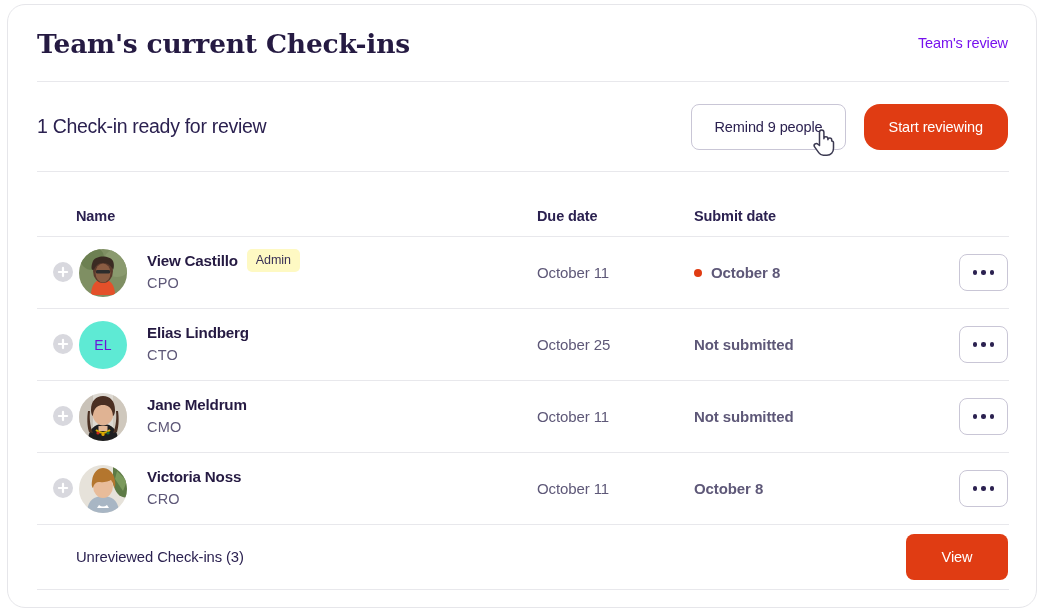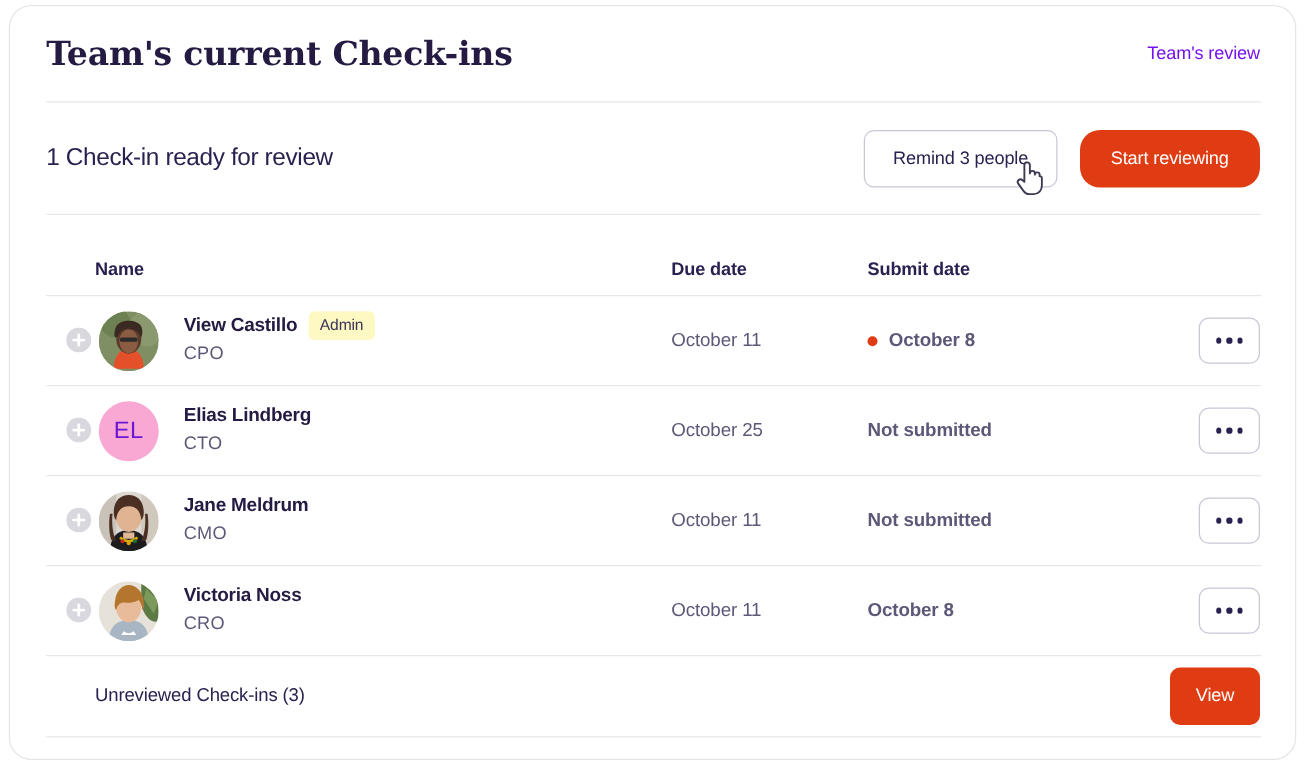--- a/index.html
+++ b/index.html
@@ -169,23 +169,23 @@
     top: 13px;
     width: 48px;
     height: 48px;
     border-radius: 50%;
     overflow: hidden;
   }
   .avatar-initials {
     display: flex;
     align-items: center;
     justify-content: center;
-    background: #f9a8d4;
+    background: #5eead4;
     color: #6c16d6;
-    font-size: 19px;
+    font-size: 14px;
     letter-spacing: 0.3px;
   }
 
   .person {
     position: absolute;
     left: 139px;
     top: 14px;
   }
   .person-name-line {
     display: flex;
@@ -275,21 +275,21 @@
     align-items: center;
     justify-content: space-between;
     padding: 0 28px 0 68px;
   }
   .footer-label {
     font-size: 14.8px;
     color: #2b2150;
     letter-spacing: -0.1px;
   }
   .btn-view {
-    width: 72px;
+    width: 102px;
     height: 46px;
     background: #e03c13;
     border: none;
     border-radius: 8px;
     font-family: "Liberation Sans", sans-serif;
     font-size: 14.5px;
     color: #ffffff;
     letter-spacing: -0.1px;
     cursor: pointer;
   }
@@ -301,21 +301,21 @@
 
   <div class="header">
     <div class="page-title">Team's current Check-ins</div>
     <a class="history-link">Team's review</a>
   </div>
   <div class="hr" id="hr-header"></div>
 
   <div class="subheader">
     <div class="review-count">1 Check-in ready for review</div>
     <div class="subheader-actions">
-      <button class="btn-secondary">Remind 3 people</button>
+      <button class="btn-secondary">Remind 9 people</button>
       <button class="btn-primary">Start reviewing</button>
     </div>
   </div>
   <div class="hr" id="hr-subhead"></div>
 
   <div class="thead">
     <div class="th col-name">Name</div>
     <div class="th col-due">Due date</div>
     <div class="th col-submit">Submit date</div>
   </div>

